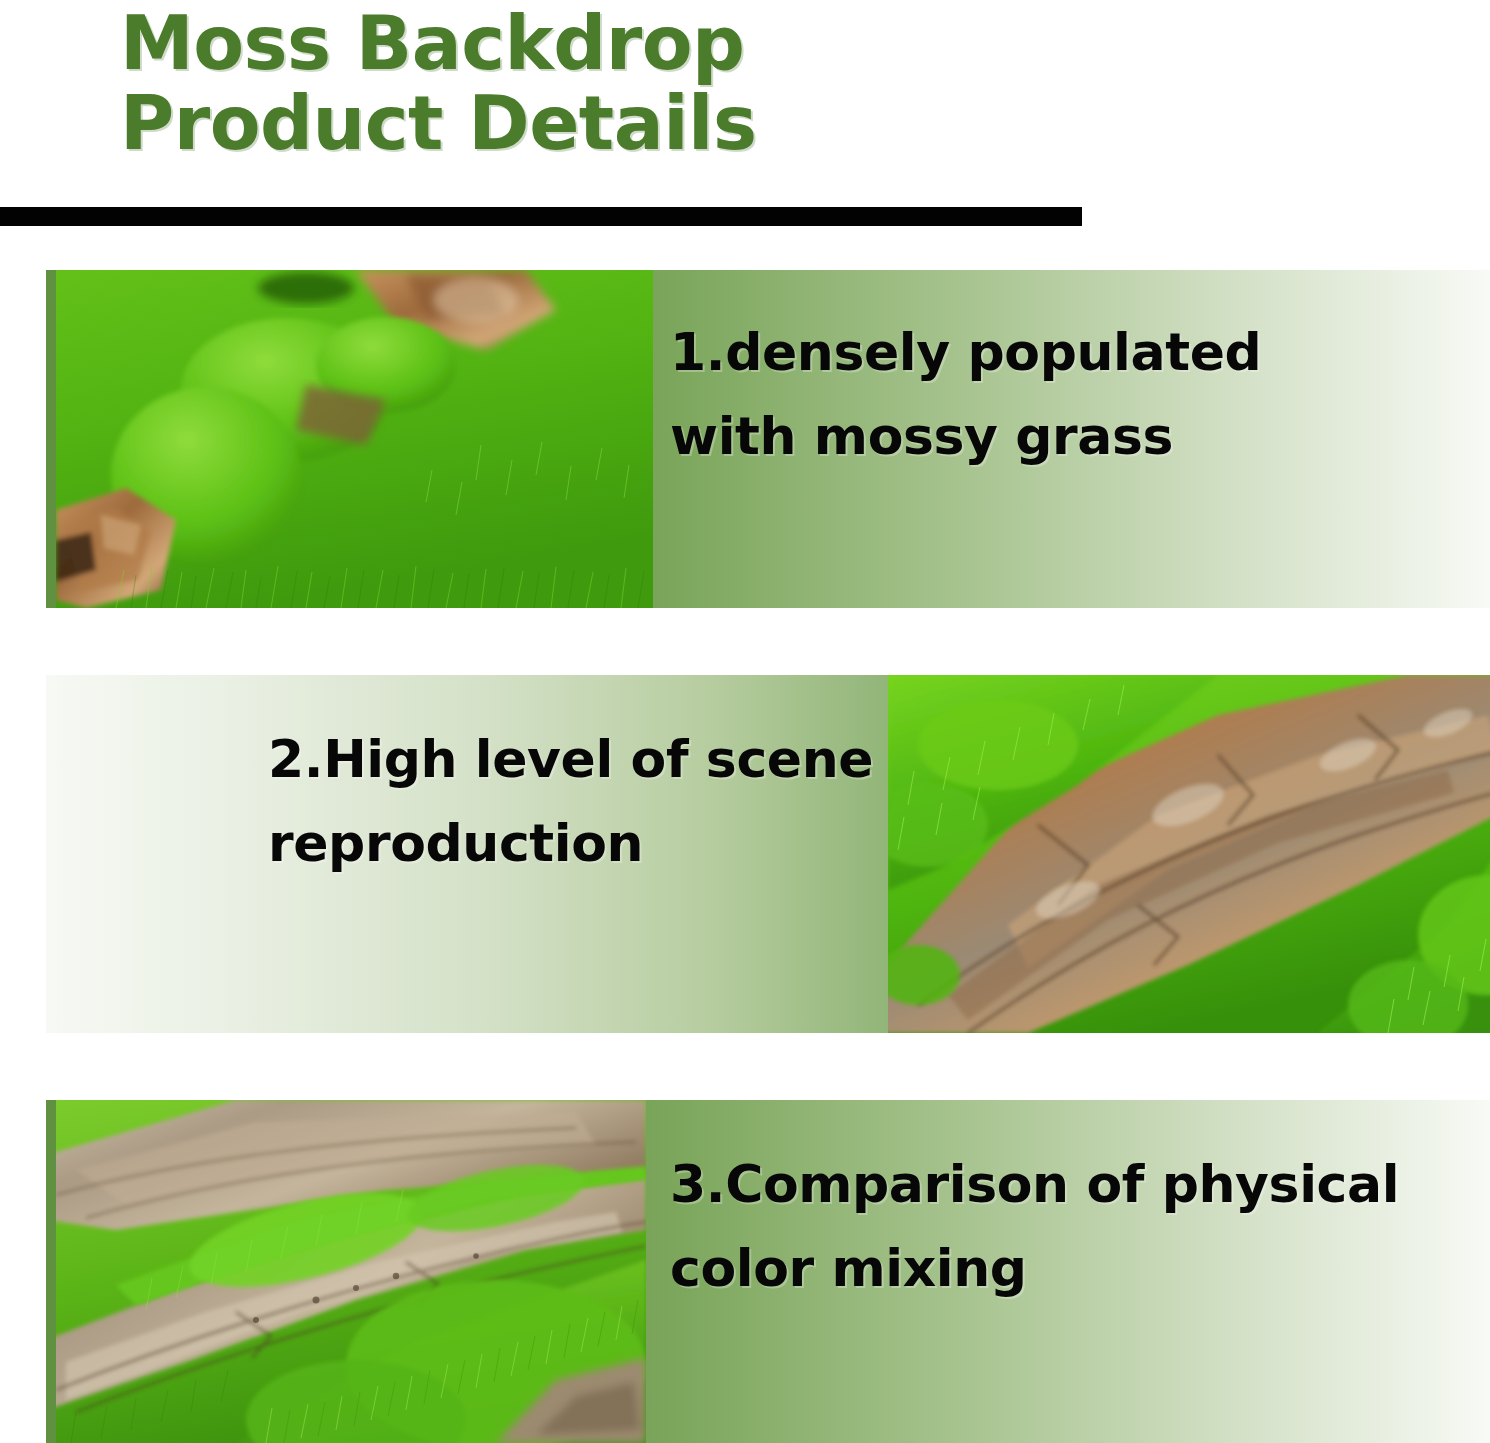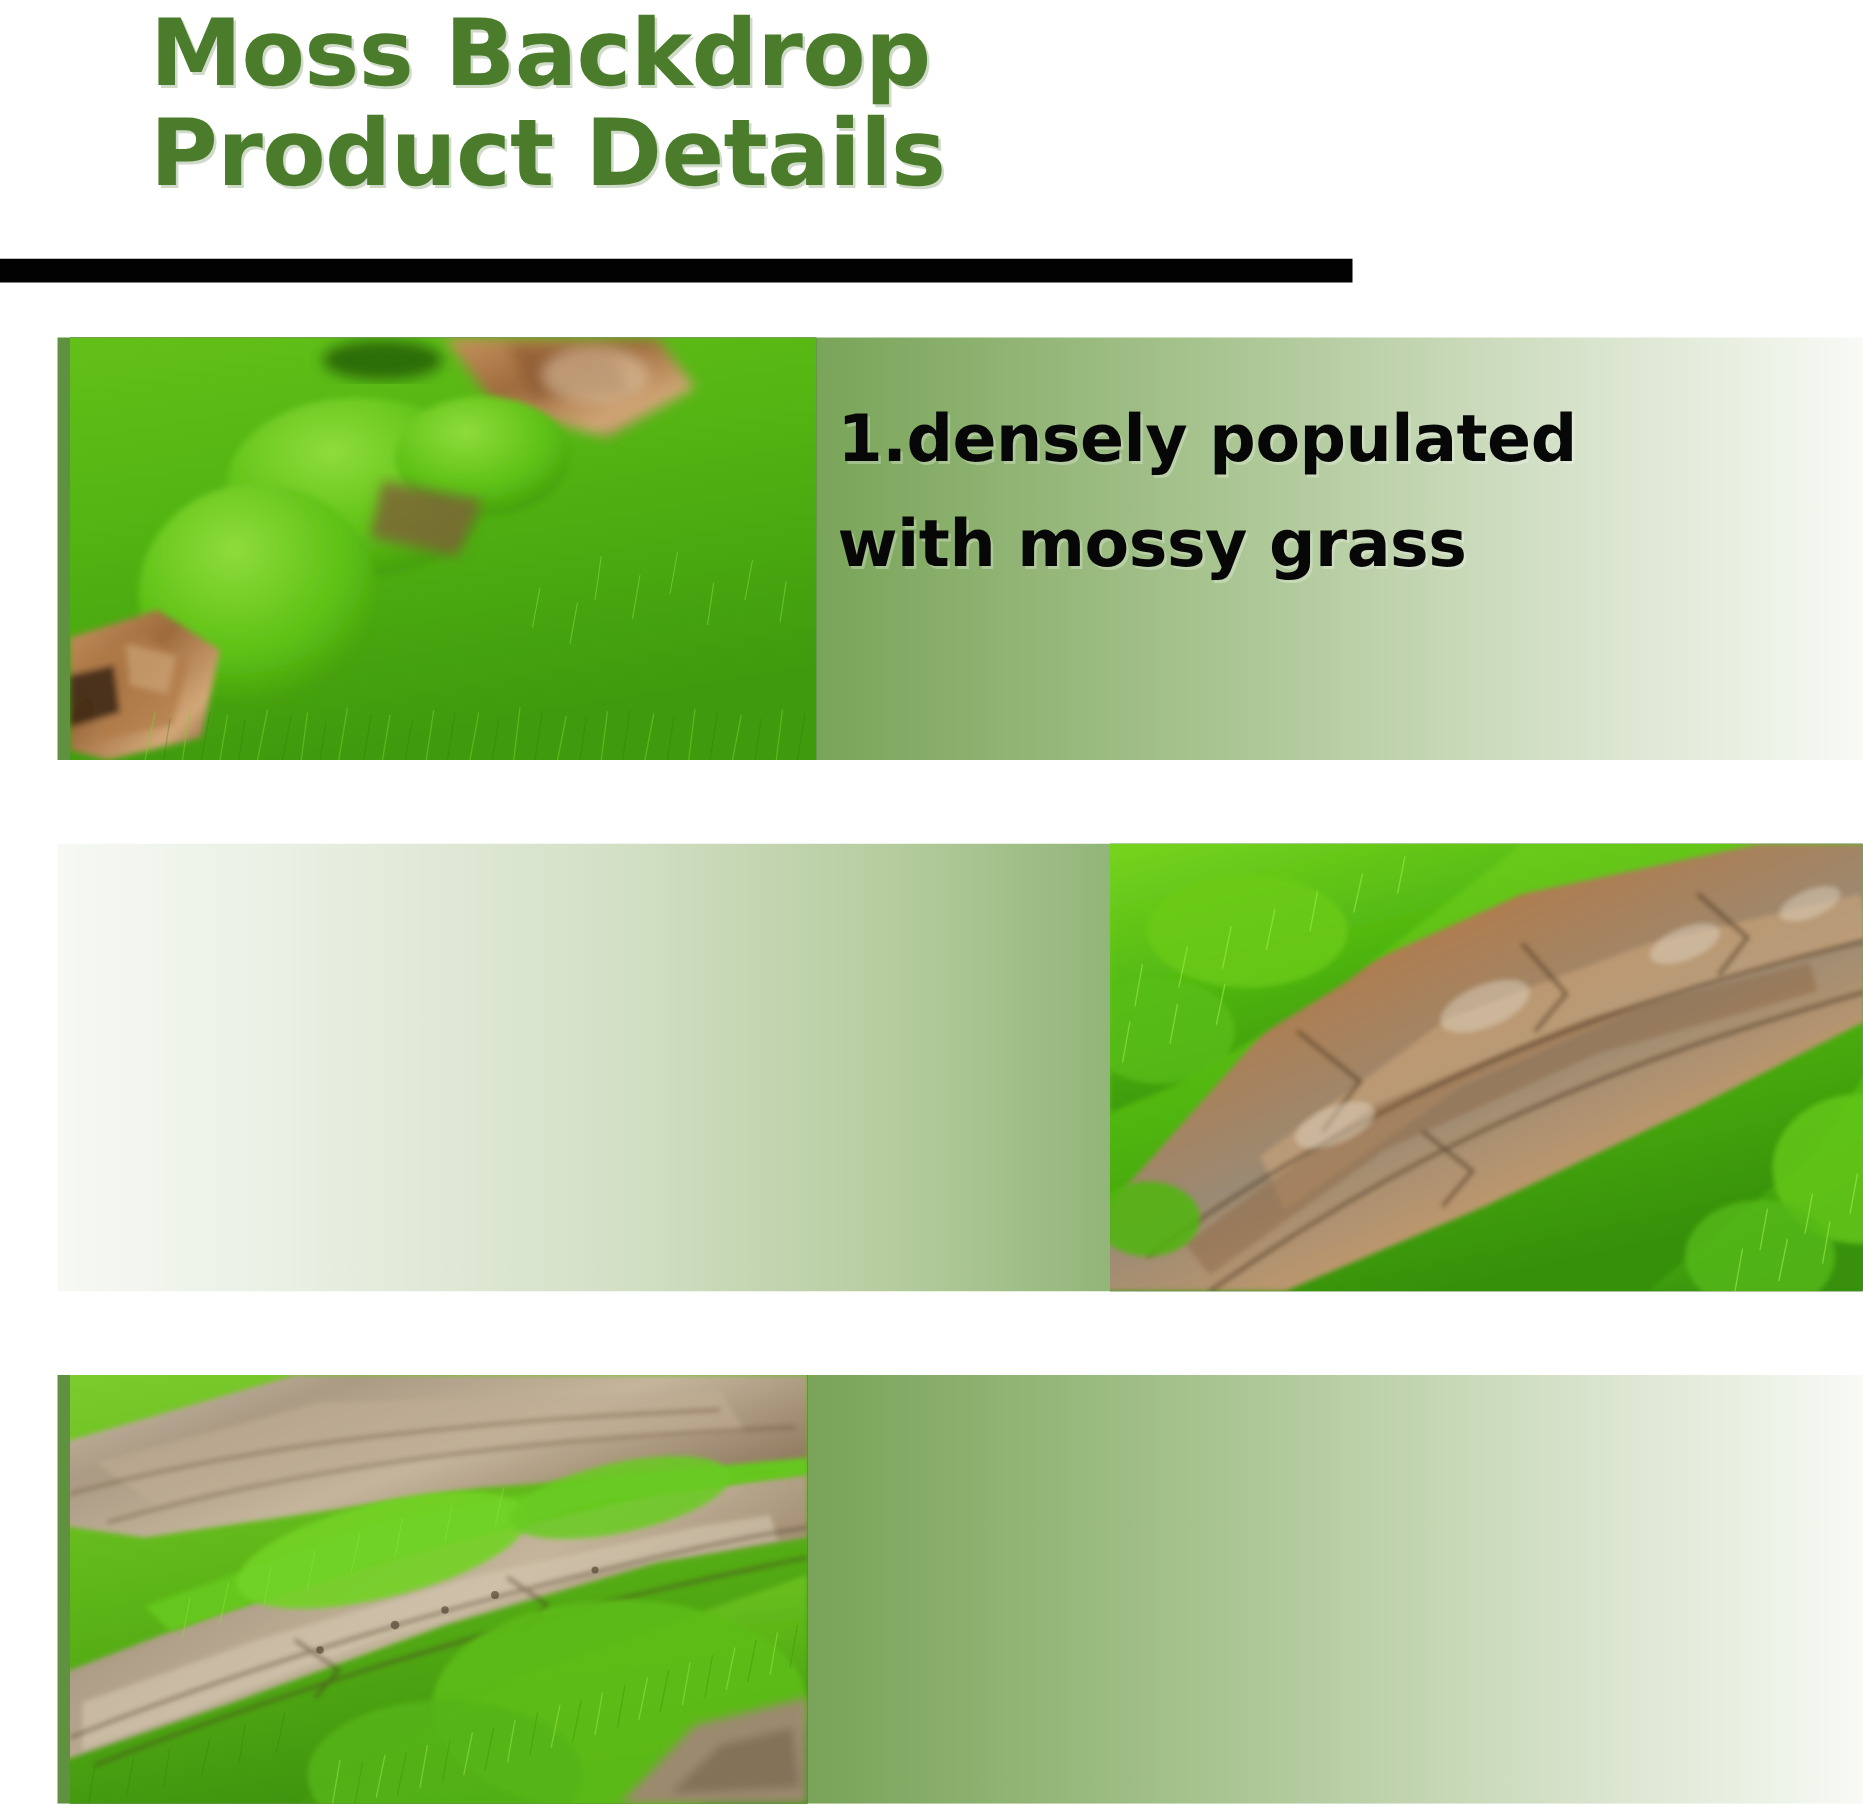--- a/index.html
+++ b/index.html
@@ -205,20 +205,22 @@
     </div>
   </div>
 
   <div class="row-text">1.densely populated
 with mossy grass</div>
 </div>
 
 <div class="feature-row" id="row-2">
   <div class="row-bg white-to-green"></div>
 
+  <div class="row-text">2.High level of scene
+reproduction</div>
 
   <div class="row-photo">
     <div class="photo-canvas">
       <svg viewBox="0 0 648 358" preserveAspectRatio="none">
         <defs>
           <linearGradient id="mossB" x1="0" y1="0" x2="0.4" y2="1">
             <stop offset="0%" stop-color="#77d420"></stop>
             <stop offset="55%" stop-color="#4fb60f"></stop>
             <stop offset="100%" stop-color="#37900a"></stop>
           </linearGradient>
@@ -378,13 +380,15 @@
                    M225 158 L232 126 M260 146 L266 114 M300 134 L306 102 M340 122 L347 90"></path>
         </g>
         <g stroke="#2e7a06" stroke-width="0.9" opacity="0.3" fill="none">
           <path d="M15 343 L20 312 M45 338 L51 306 M75 330 L80 298 M105 322 L112 290
                    M135 312 L140 280 M165 302 L172 270"></path>
         </g>
       </svg>
     </div>
   </div>
 
+  <div class="row-text">3.Comparison of physical
+color mixing</div>
 </div>
 
 </body></html>

